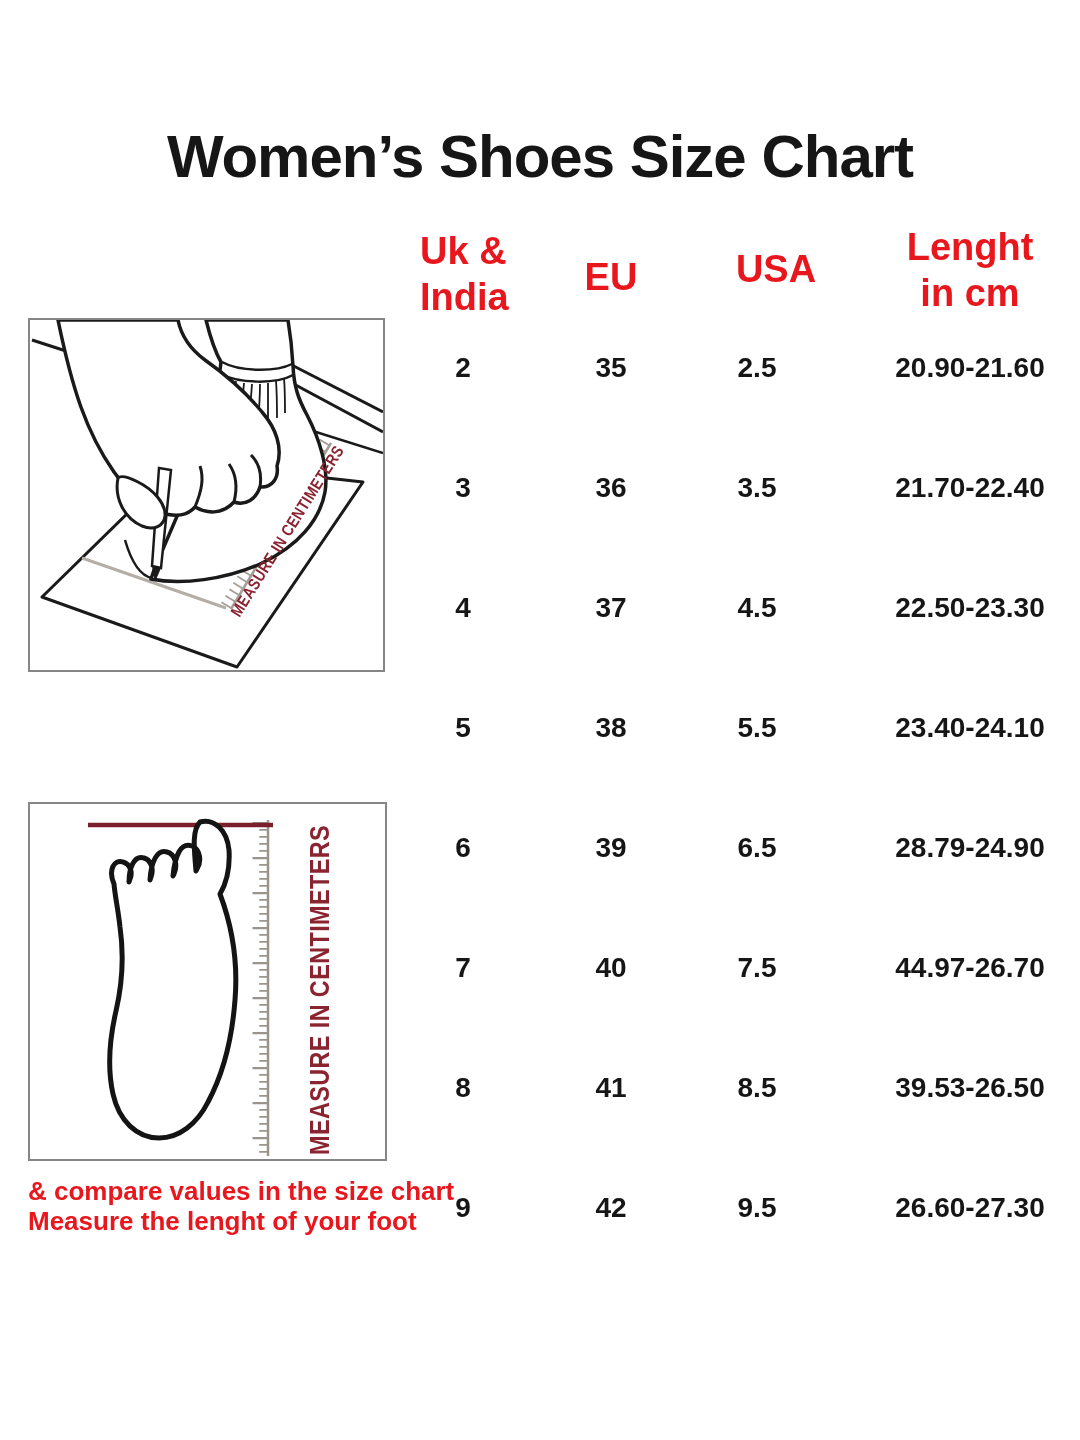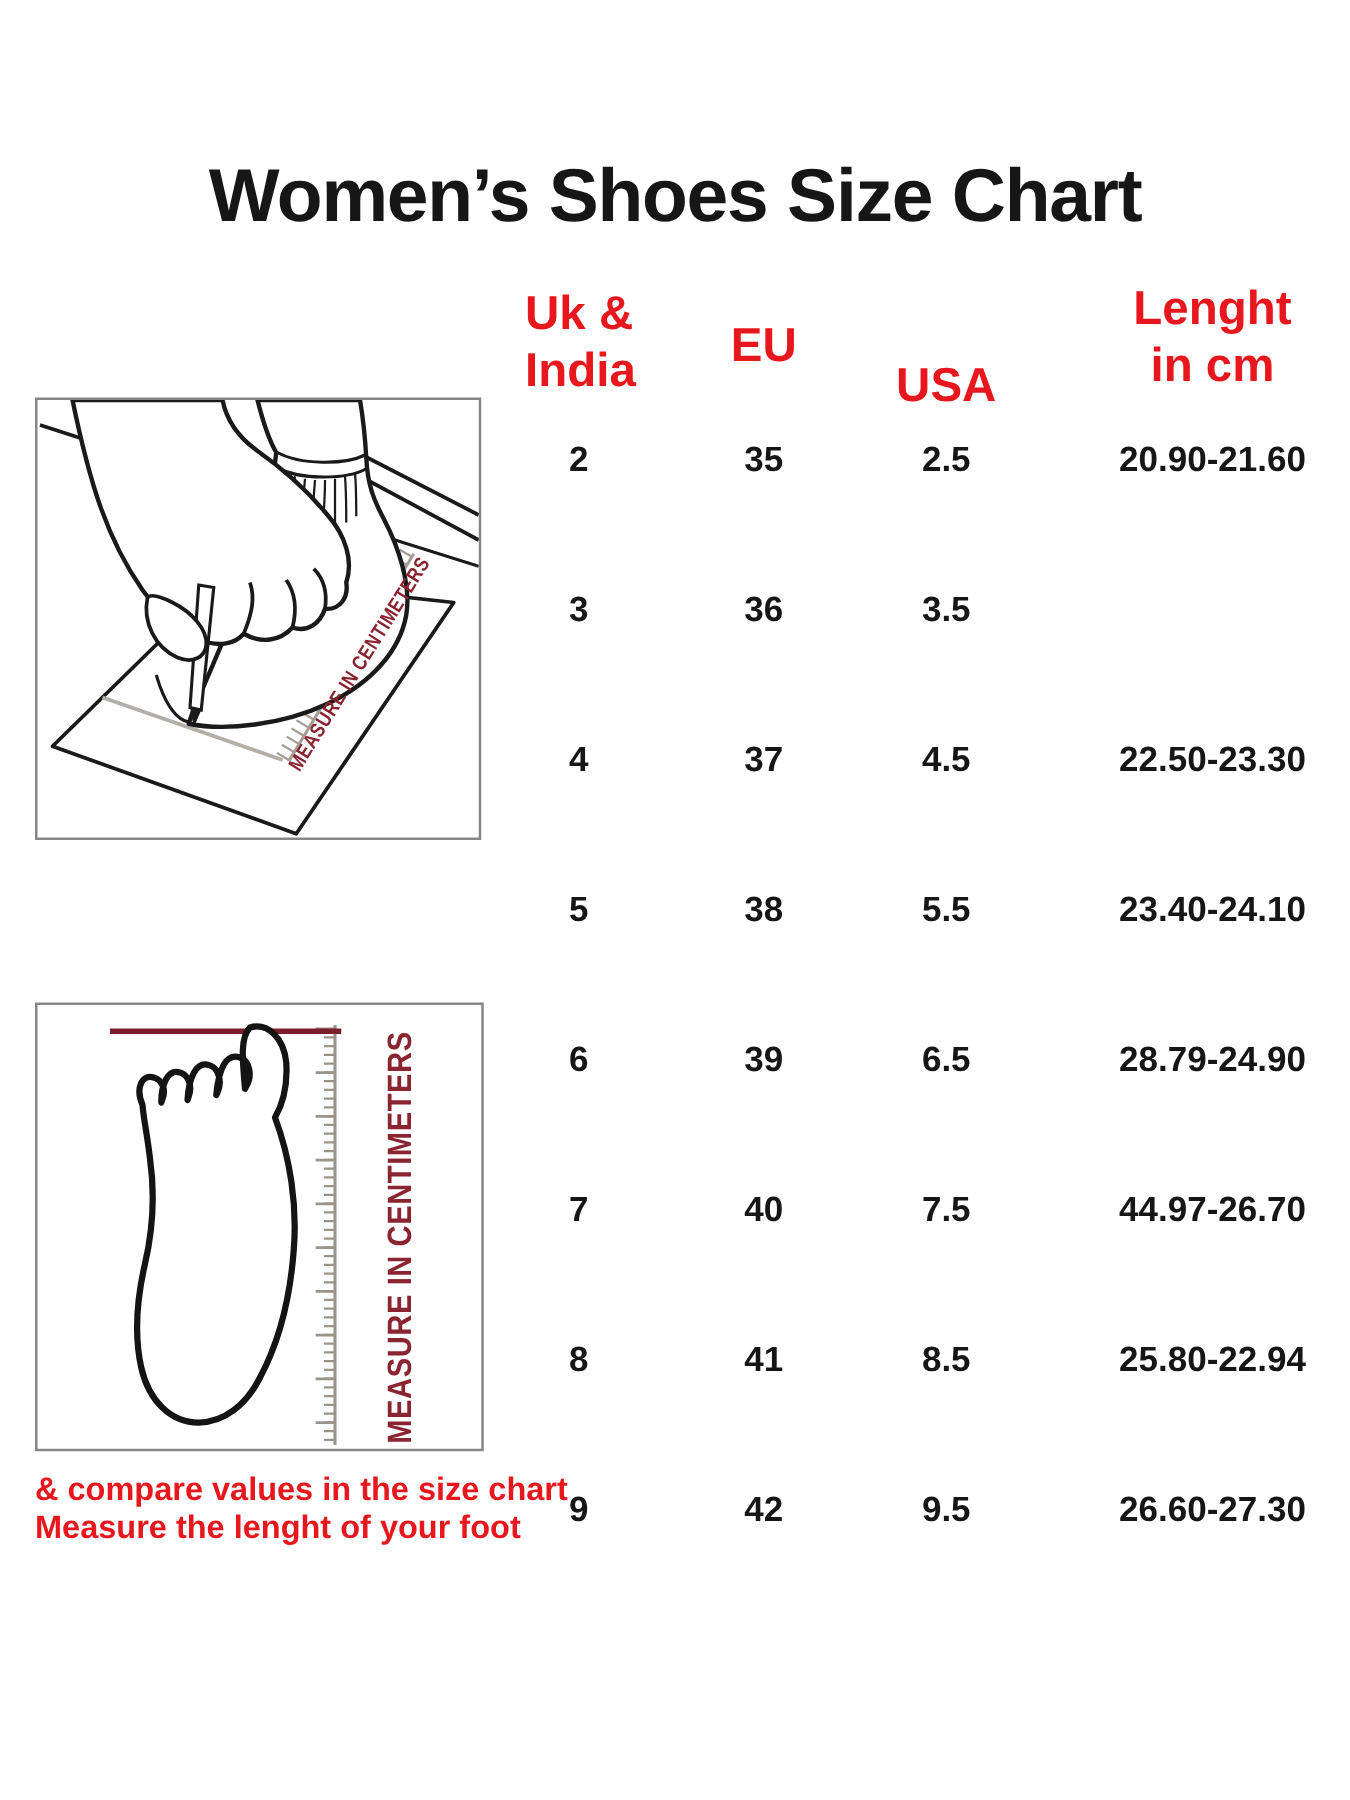--- a/index.html
+++ b/index.html
@@ -20,21 +20,21 @@
   }
   
   .illus{position:absolute;background:#fff;border:2px solid var(--box-border);}
   .illus-top{left:28px;top:318px;width:353px;height:350px;}
   .illus-bottom{left:28px;top:802px;width:355px;height:355px;}
   .illus svg{display:block;width:100%;height:100%;}
   
   .hdr{position:absolute;color:var(--red);font-weight:bold;font-size:38px;line-height:46px;}
   .hdr-uk{left:420px;top:228px;text-align:left;}
   .hdr-eu{left:611px;top:254px;transform:translateX(-50%);}
-  .hdr-usa{left:757px;top:246px;transform:translateX(-50%);margin-top:40px;}
+  .hdr-usa{left:776px;top:246px;transform:translateX(-50%);}
   .hdr-len{left:970px;top:224px;transform:translateX(-50%);text-align:center;}
   
   .tbody{position:absolute;left:400px;top:308px;width:660px;}
   .trow{position:relative;height:120px;}
   .cell{
     position:absolute;top:50%;transform:translateY(-50%);
     font-size:28px;font-weight:bold;color:var(--ink);text-align:center;
   }
   .c0{left:0;width:126px;}
   .c1{left:146px;width:130px;}
@@ -139,20 +139,21 @@
     <div class="trow">
       <span class="cell c0">2</span>
       <span class="cell c1">35</span>
       <span class="cell c2">2.5</span>
       <span class="cell c3">20.90-21.60</span>
     </div>
     <div class="trow">
       <span class="cell c0">3</span>
       <span class="cell c1">36</span>
       <span class="cell c2">3.5</span>
+      <span class="cell c3">21.70-22.40</span>
     </div>
     <div class="trow">
       <span class="cell c0">4</span>
       <span class="cell c1">37</span>
       <span class="cell c2">4.5</span>
       <span class="cell c3">22.50-23.30</span>
     </div>
     <div class="trow">
       <span class="cell c0">5</span>
       <span class="cell c1">38</span>
@@ -168,21 +169,21 @@
     <div class="trow">
       <span class="cell c0">7</span>
       <span class="cell c1">40</span>
       <span class="cell c2">7.5</span>
       <span class="cell c3">44.97-26.70</span>
     </div>
     <div class="trow">
       <span class="cell c0">8</span>
       <span class="cell c1">41</span>
       <span class="cell c2">8.5</span>
-      <span class="cell c3">25.80-22.94</span>
+      <span class="cell c3">39.53-26.50</span>
     </div>
     <div class="trow">
       <span class="cell c0">9</span>
       <span class="cell c1">42</span>
       <span class="cell c2">9.5</span>
       <span class="cell c3">26.60-27.30</span>
     </div>
   </div>
 
   <div class="footnote">

